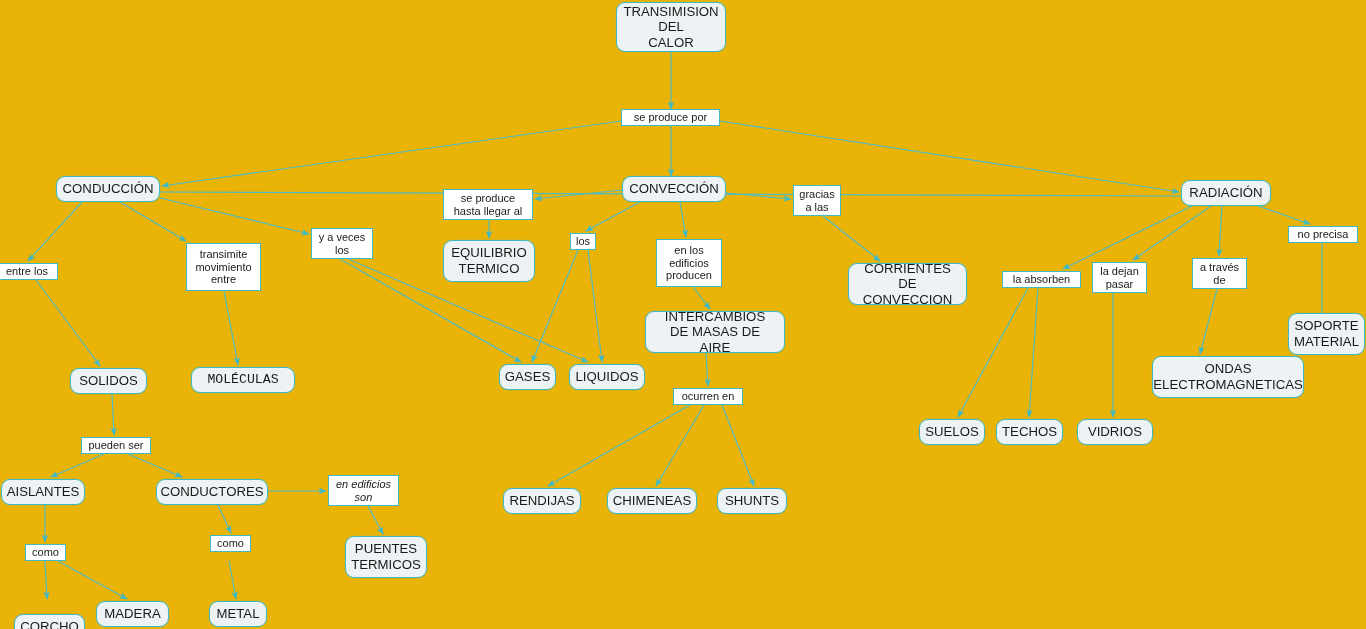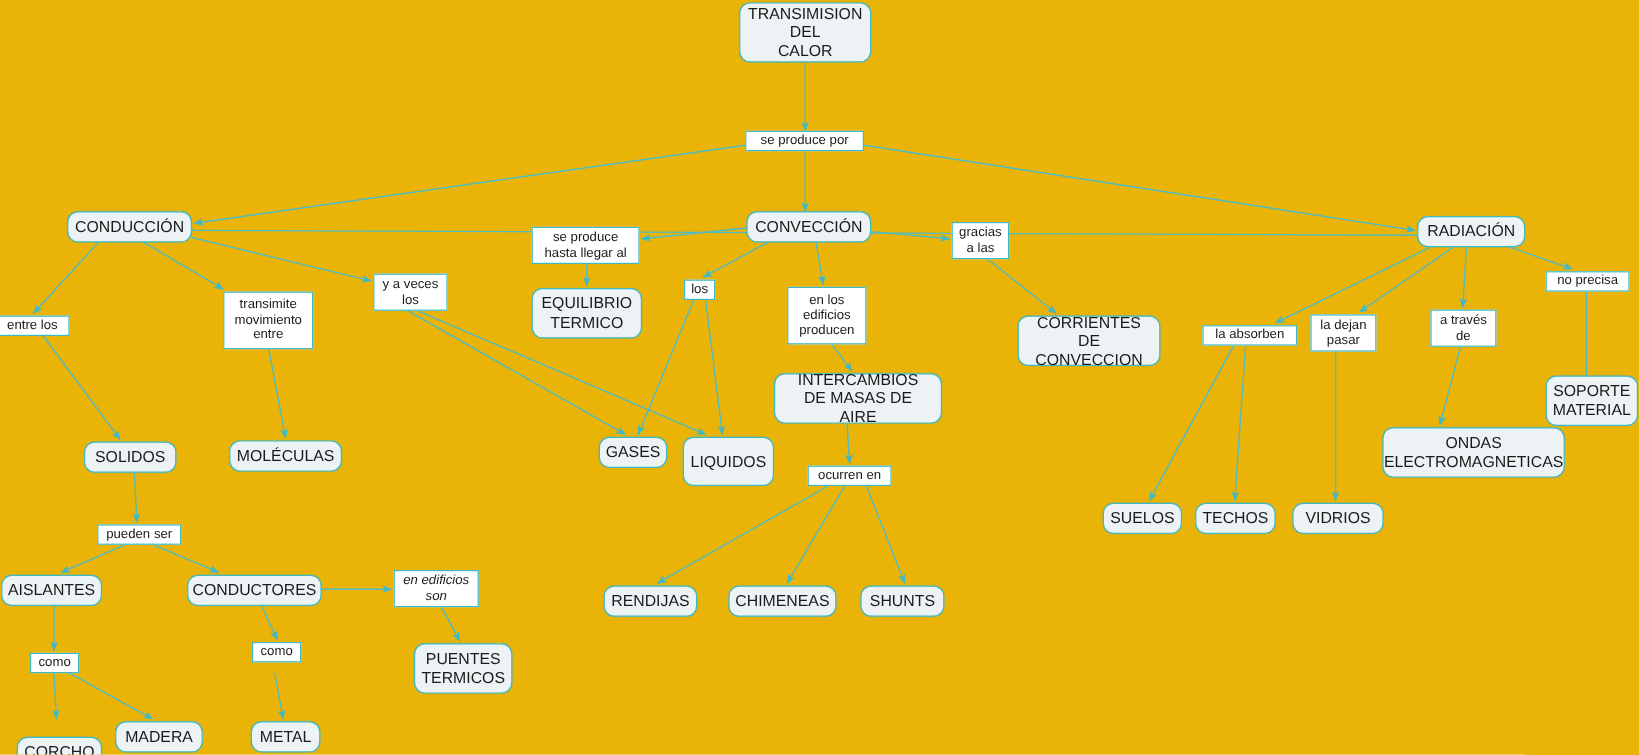--- a/index.html
+++ b/index.html
@@ -145,23 +145,23 @@
       <div class="node linkbox" style="left: 1092px; top: 262px; width: 55px; height: 31px;"><span>la dejan
 pasar</span></div>
       <div class="node linkbox" style="left: 1192px; top: 258px; width: 55px; height: 31px;"><span>a través
 de</span></div>
       <div class="node linkbox" style="left: 1288px; top: 226px; width: 70px; height: 17px;"><span>no precisa</span></div>
       <div class="node concept" style="left: 1288px; top: 313px; width: 77px; height: 42px;"><span>SOPORTE
 MATERIAL</span></div>
       <div class="node concept" style="left: 1152px; top: 356px; width: 152px; height: 42px;"><span>ONDAS
 ELECTROMAGNETICAS</span></div>
       <div class="node concept" style="left: 70px; top: 368px; width: 77px; height: 26px;"><span>SOLIDOS</span></div>
-      <div class="node concept" style="left: 191px; top: 367px; width: 94px; height: 26px;"><span>MOLÉCULAS</span></div>
+      <div class="node concept" style="left: 191px; top: 367px; width: 104px; height: 26px; font-family: Liberation Mono, monospace;"><span>MOLÉCULAS</span></div>
       <div class="node concept" style="left: 499px; top: 364px; width: 57px; height: 26px;"><span>GASES</span></div>
-      <div class="node concept" style="left: 569px; top: 364px; width: 76px; height: 41px;"><span>LIQUIDOS</span></div>
+      <div class="node concept" style="left: 569px; top: 364px; width: 76px; height: 26px;"><span>LIQUIDOS</span></div>
       <div class="node linkbox" style="left: 673px; top: 388px; width: 70px; height: 17px;"><span>ocurren en</span></div>
       <div class="node concept" style="left: 919px; top: 419px; width: 66px; height: 26px;"><span>SUELOS</span></div>
       <div class="node concept" style="left: 996px; top: 419px; width: 67px; height: 26px;"><span>TECHOS</span></div>
       <div class="node concept" style="left: 1077px; top: 419px; width: 76px; height: 26px;"><span>VIDRIOS</span></div>
       <div class="node linkbox" style="left: 81px; top: 437px; width: 70px; height: 17px;"><span>pueden ser</span></div>
       <div class="node concept" style="left: 1px; top: 479px; width: 84px; height: 26px;"><span>AISLANTES</span></div>
       <div class="node concept" style="left: 156px; top: 479px; width: 112px; height: 26px;"><span>CONDUCTORES</span></div>
       <div class="node linkbox" style="left: 328px; top: 475px; width: 71px; height: 31px; font-style: italic;"><span>en edificios
 son</span></div>
       <div class="node concept" style="left: 503px; top: 488px; width: 78px; height: 26px;"><span>RENDIJAS</span></div>

